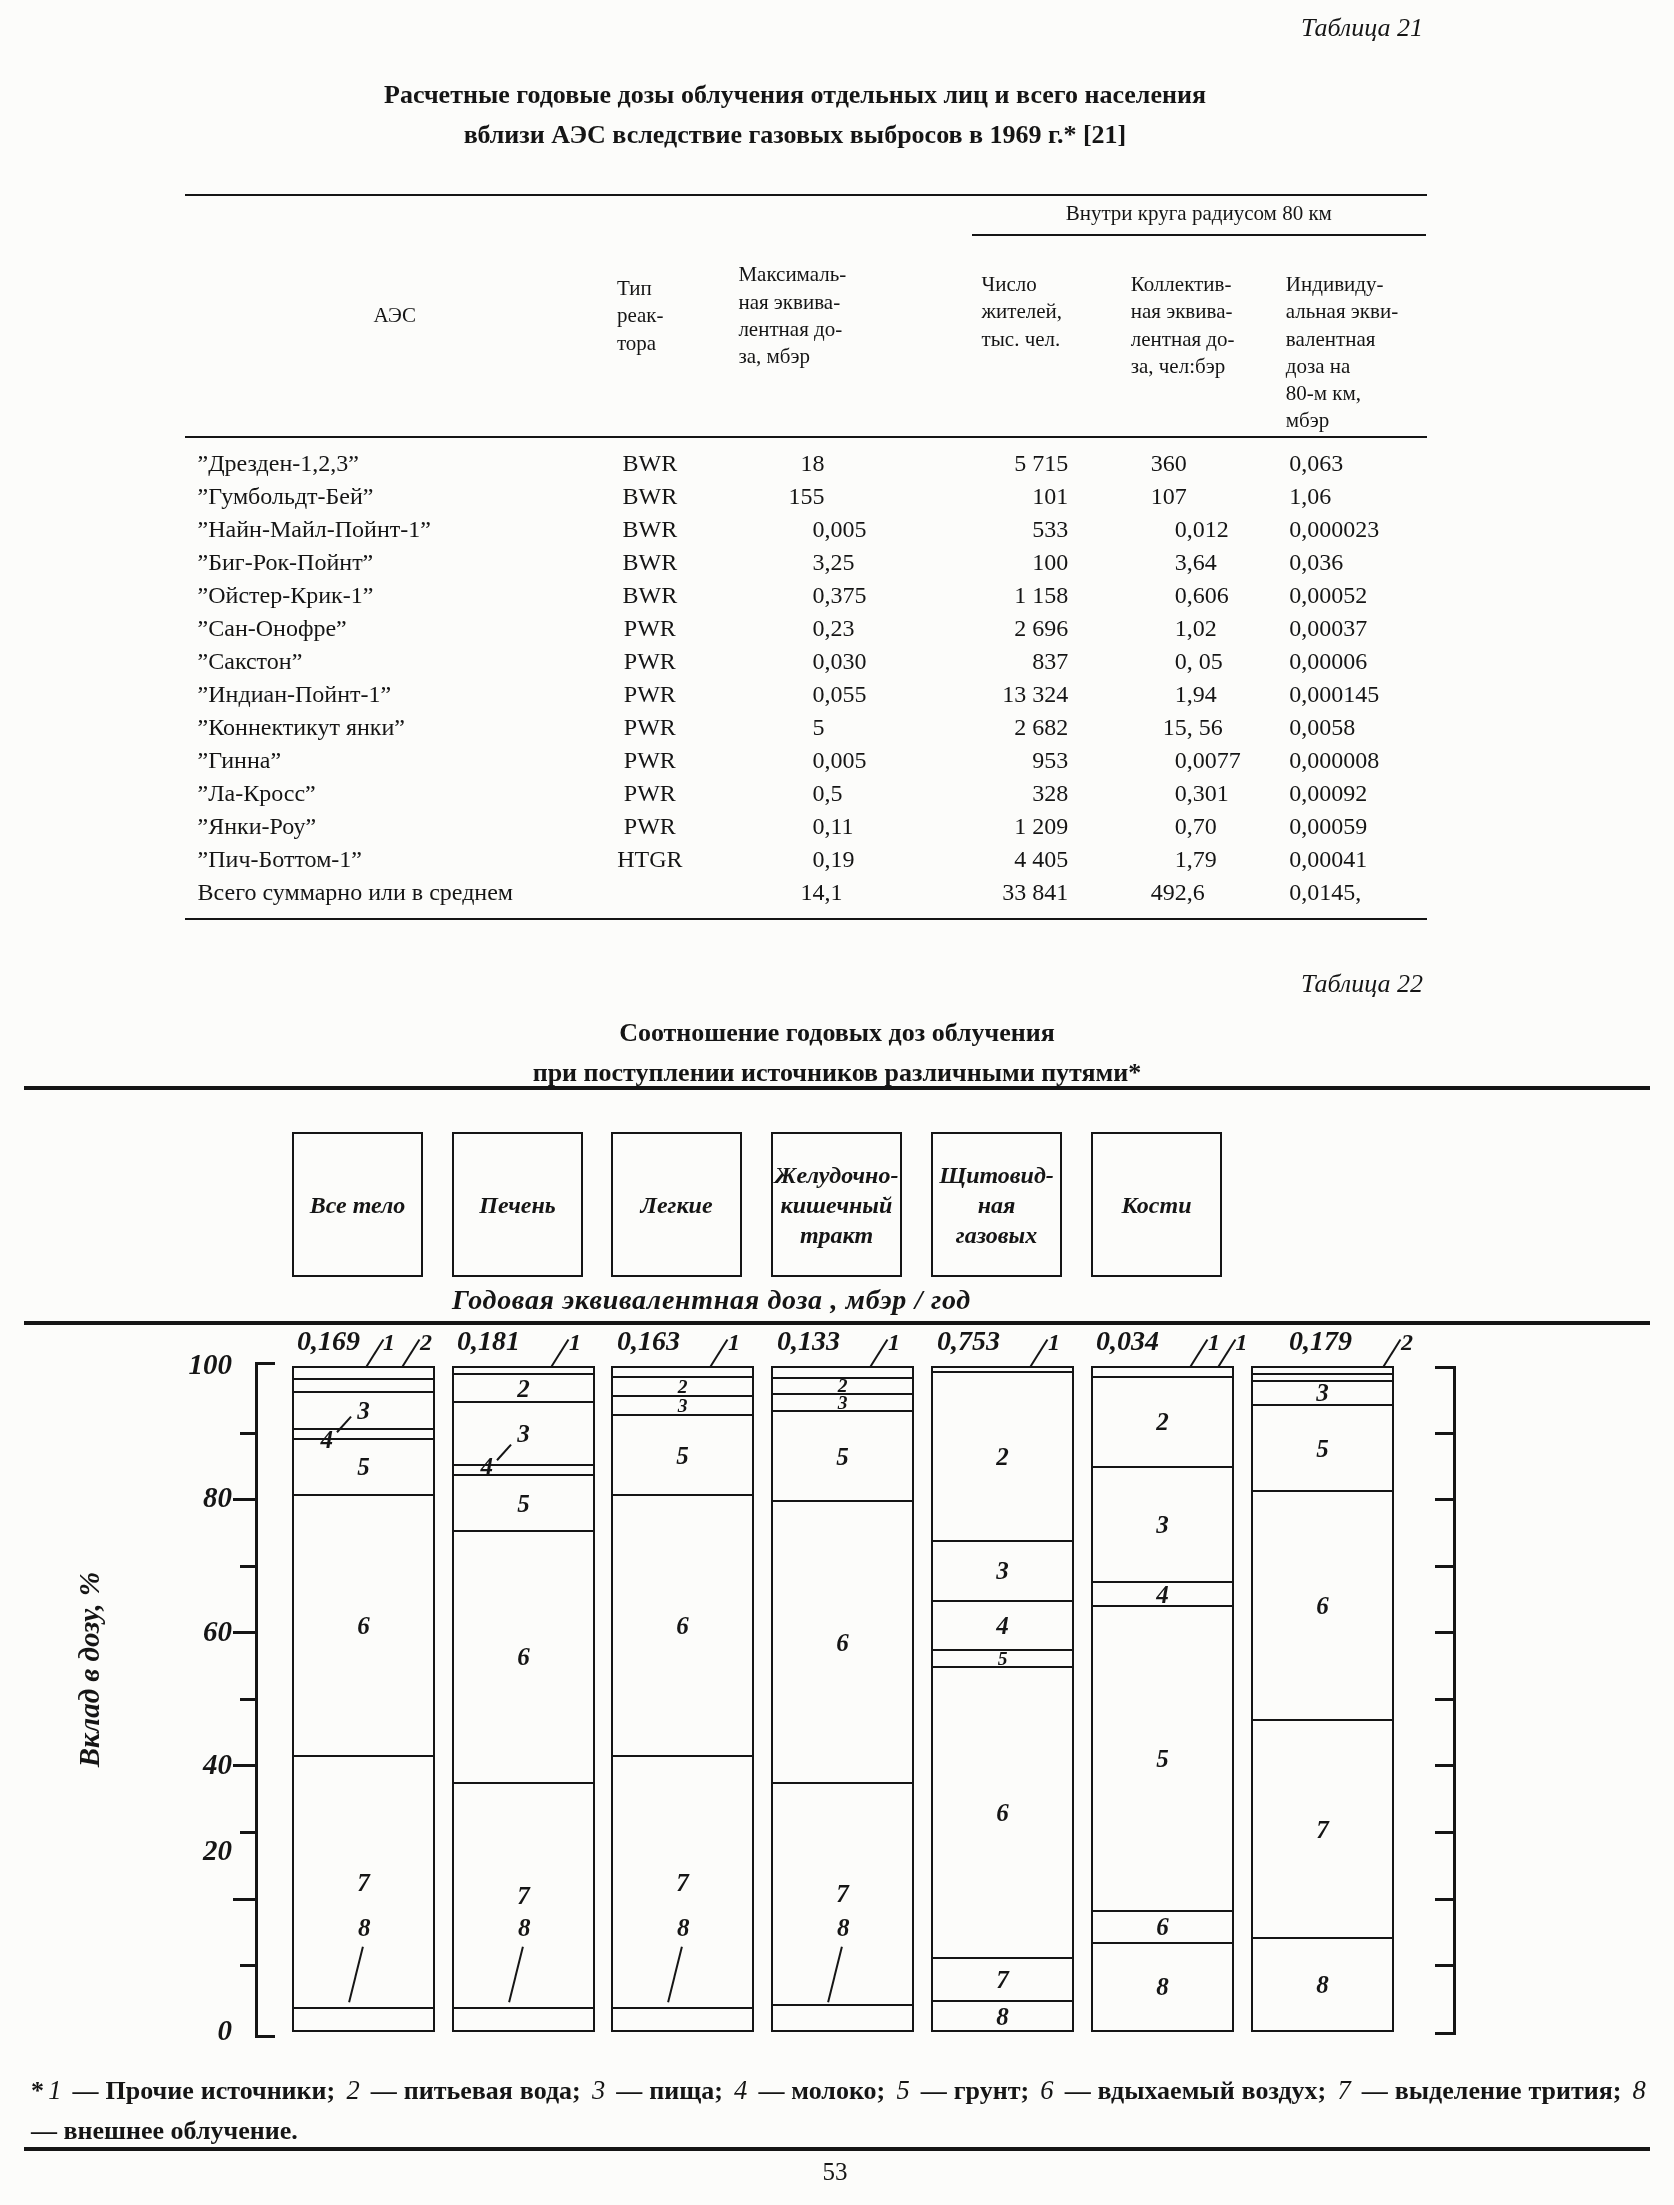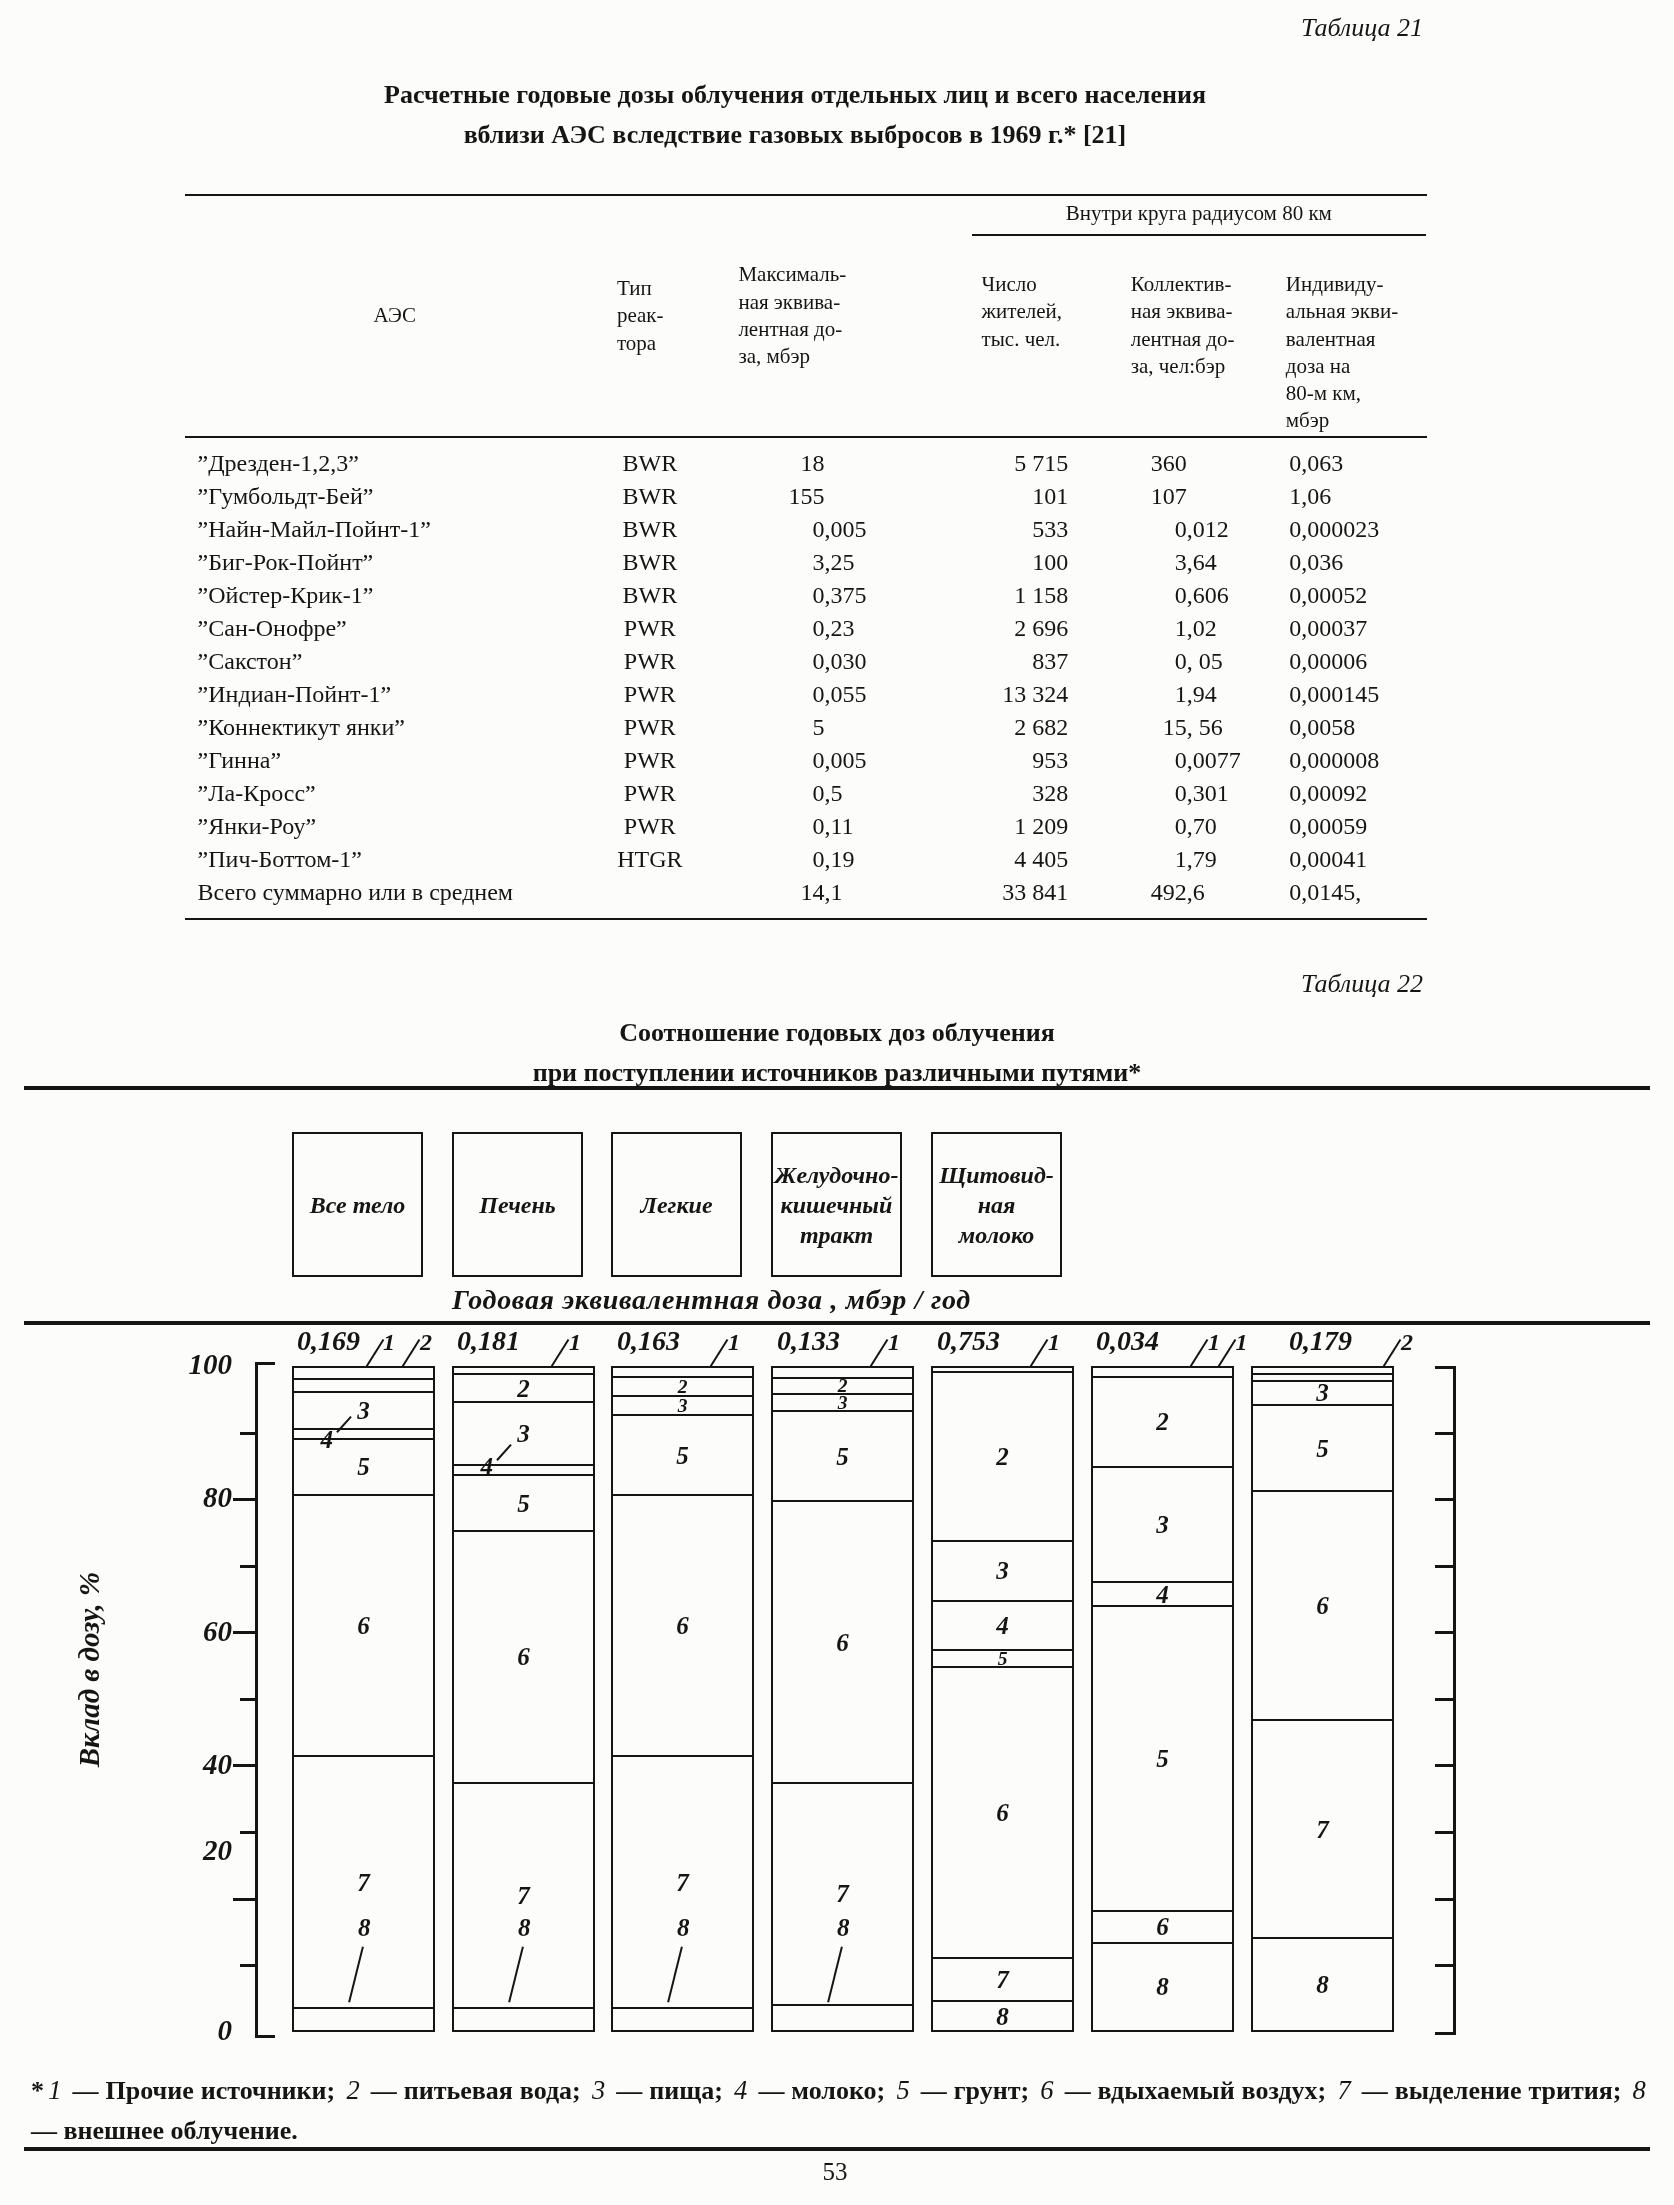--- a/index.html
+++ b/index.html
@@ -255,21 +255,24 @@
         <span style="white-space: pre-line;">Легкие</span>
       </div>
       <div class="obox" style="left: 771px;">
         <span style="white-space: pre-line;">Желудочно-
 кишечный
 тракт</span>
       </div>
       <div class="obox" style="left: 931px;">
         <span style="white-space: pre-line;">Щитовид-
 ная
-молоко</span>
+газовых</span>
+      </div>
+      <div class="obox" style="left: 1091px;">
+        <span style="white-space: pre-line;">Кости</span>
       </div>
       <div class="axline" style="left: 255px; top: 1362px; height: 674px;"></div>
       <div class="cap" style="left: 255px; top: 1362px; width: 19.5px;"></div>
       <div class="cap" style="left: 255px; top: 2035px; width: 19.5px;"></div>
       <div class="tick" style="left: 240px; top: 1964px; width: 15.4px;"></div>
       <div class="tick" style="left: 233px; top: 1898px; width: 22px;"></div>
       <div class="tick" style="left: 240px; top: 1831px; width: 15.4px;"></div>
       <div class="tick" style="left: 233px; top: 1764px; width: 22px;"></div>
       <div class="tick" style="left: 240px; top: 1698px; width: 15.4px;"></div>
       <div class="tick" style="left: 233px; top: 1631px; width: 22px;"></div>

